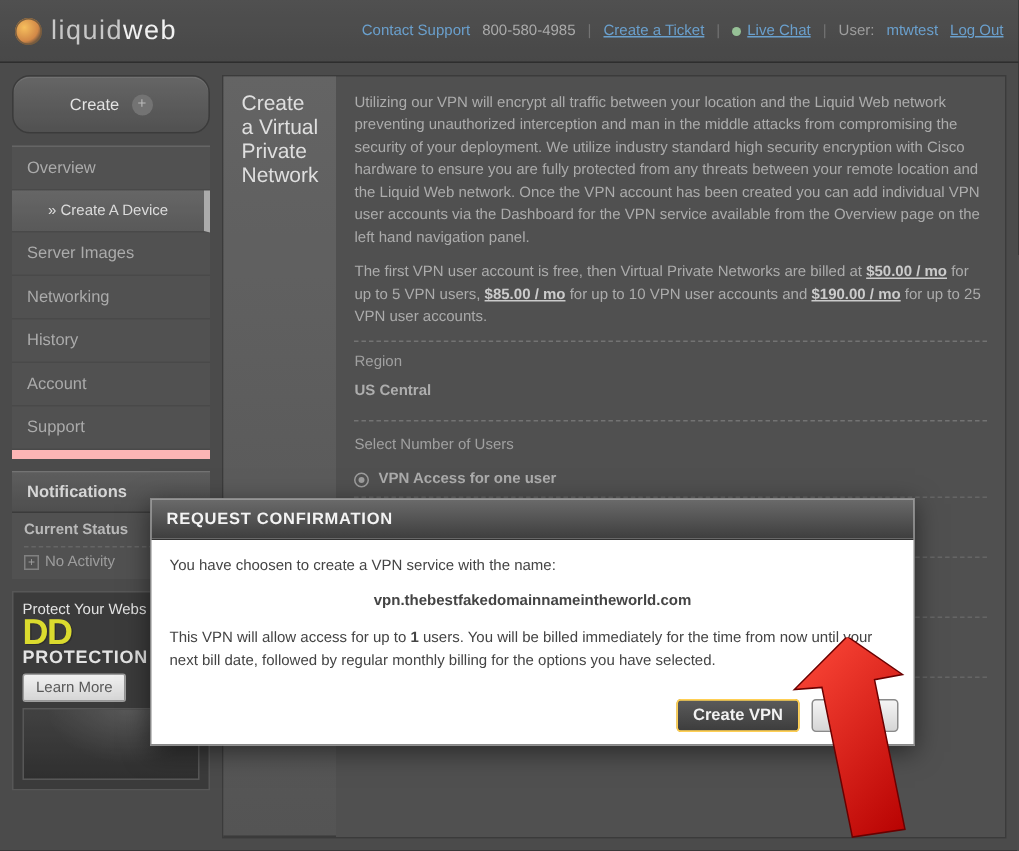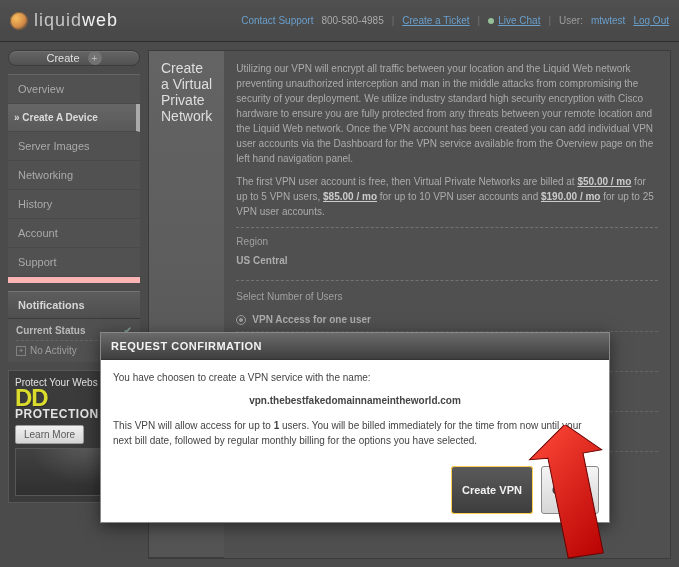--- a/index.html
+++ b/index.html
@@ -31,26 +31,26 @@
   .sep { color: #555; }
   .phone { color: #999; }
   .livechat { display: inline-flex; align-items: center; gap: 4px; }
   .dot { width: 6px; height: 6px; border-radius:50%; background:#7fb37f; }
   .user { color:#3e7ca8; }
   .logout { color:#aaa; }
 
   
   .wrap { display:flex; background:#242424; height:calc(100% - 42px); padding:8px; gap:8px; }
   .leftcol { width:132px; flex-shrink:0; display:flex; flex-direction:column; gap:8px; }
-  .create-btn { background:linear-gradient(#444,#2b2b2b); border:1px solid #111; border-radius:12px; height:16px; display:flex; align-items:center; justify-content:center; gap:8px; color:#ddd; font-size:11px; box-shadow: inset 0 1px 0 rgba(255,255,255,0.08); }
+  .create-btn { background:linear-gradient(#444,#2b2b2b); border:1px solid #111; border-radius:12px; height:39px; display:flex; align-items:center; justify-content:center; gap:8px; color:#ddd; font-size:11px; box-shadow: inset 0 1px 0 rgba(255,255,255,0.08); }
   .create-plus { width:14px; height:14px; border-radius:50%; background:#555; color:#aaa; display:flex; align-items:center; justify-content:center; font-size:10px; }
 
   .sidenav { background:#2b2b2b; border-top:1px solid #444; border-bottom:6px solid #fca5a5; }
   .sidenav .item { display:block; padding:8px 10px; color:#999; border-bottom:1px solid #222; font-size:11px; }
-  .sidenav .item.active { background:linear-gradient(#454545,#353535); color:#d4d4d4; border-right:4px solid #999; padding-left:6px; font-size:10px;font-weight:bold; }
+  .sidenav .item.active { background:linear-gradient(#454545,#353535); color:#d4d4d4; border-right:4px solid #999; padding-left:24px; font-size:10px; }
   .notif-hdr { background:linear-gradient(#3a3a3a,#282828); color:#ccc; padding:7px 10px; font-size:11px; font-weight:bold; border-top:1px solid #555; border-bottom:1px solid #111;}
   .notif-body { background:#2b2b2b; padding:6px 8px; color:#888; font-size:10px; }
   .cs-row { display:flex; justify-content:space-between; border-bottom:1px dashed #444; padding-bottom:4px; margin-bottom:4px; font-weight:bold; color:#aaa;}
   .noact { display:flex; align-items:center; gap:4px; }
   .plusbox { width:10px; height:10px; border:1px solid #666; display:flex; align-items:center; justify-content:center; font-size:8px; color:#888; }
 
   .promo { background:#111; border:1px solid #333; color:#ddd; padding:6px; font-size:11px; }
   .promo .dd { color:#d4d400; font-weight:900; font-size:24px; line-height:0.8; letter-spacing:-1px; text-shadow:1px 1px #000; }
   .promo .prot { font-weight:900; font-size:12px; letter-spacing:0.5px; }
   .promo .lm { display:inline-block; margin-top:4px; background:linear-gradient(#eee,#ccc); color:#333; border:1px solid #888; padding:3px 8px; font-size:10px; border-radius:2px; }
@@ -74,21 +74,21 @@
 
   
   .dim { position:absolute; inset:0; background:rgba(255,255,255,0.18); }
 
   
   .modal { position:absolute; left:100px; top:332px; width:510px; background:#fff; border:1px solid #888; box-shadow:0 4px 16px rgba(0,0,0,0.5); color:#444; }
   .modal-hdr { background:linear-gradient(#6a6a6a,#3e3e3e); color:#f3f3f3; font-weight:bold; font-size:11px; letter-spacing:0.5px; padding:7px 10px; border-bottom:1px solid #333;}
   .modal-body { padding:10px 12px; font-size:10px; line-height:1.5;}
   .modal-body .name { text-align:center; font-weight:bold; padding:8px 0 10px; font-size:10px;}
   .modal-foot { display:flex; justify-content:flex-end; gap:8px; padding:8px 10px; }
-  .btn { border:1px solid #8a8a8a; border-radius:3px; padding:17px 10px; font-size:11px; font-weight:bold; cursor:pointer; }
+  .btn { border:1px solid #8a8a8a; border-radius:3px; padding:4px 10px; font-size:11px; font-weight:bold; cursor:pointer; }
   .btn-primary { background:linear-gradient(#5a5a5a,#3d3d3d); color:#f2f2f2; border:1px solid #b58b00; outline:1px solid #ffcf54; outline-offset:-1px;}
   .btn-cancel { background:linear-gradient(#f4f4f4,#d6d6d6); color:#444;}
   
   
   .arrow { position:absolute; left:525px; top:425px; width:120px; height:140px; pointer-events:none;}
 </style>
 </head>
 <body>
 
 <div class="topbar">

